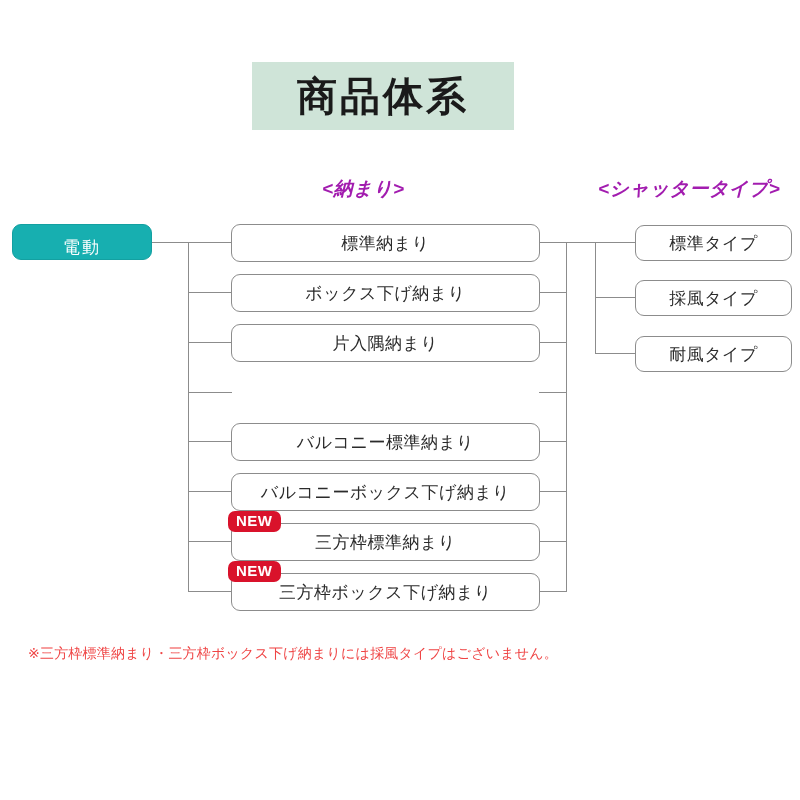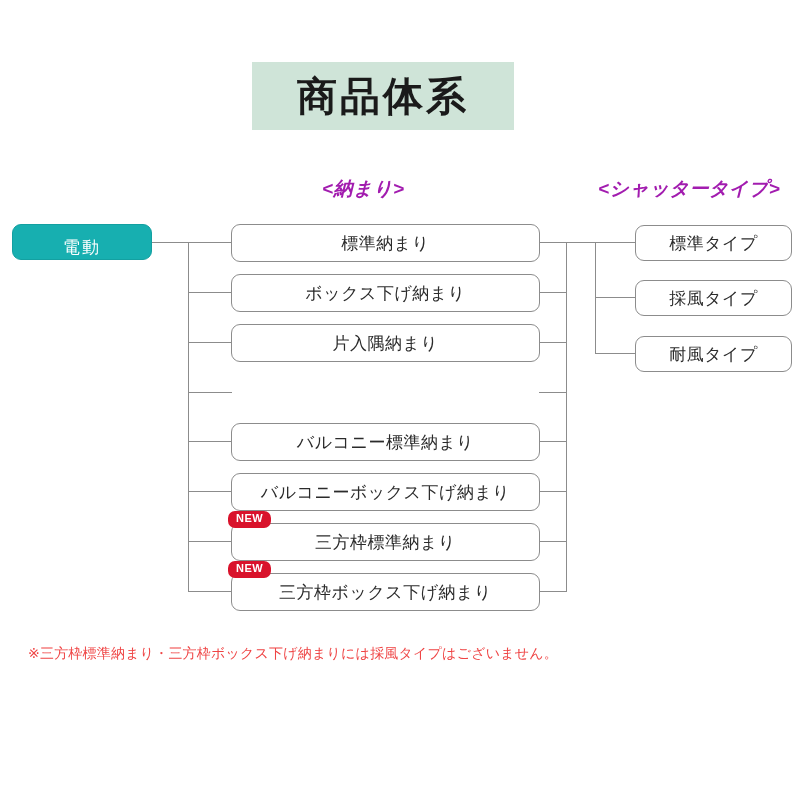--- a/index.html
+++ b/index.html
@@ -106,21 +106,21 @@
     justify-content: center;
   }
 
   
   .new-badge {
     position: absolute;
     left: -4px;
     top: -13px;
     background: #d9122b;
     color: #ffffff;
-    font-size: 11px;
+    font-size: 15px;
     font-weight: bold;
     letter-spacing: 0.5px;
     padding: 2px 8px 3px 8px;
     border-radius: 7px;
     line-height: 1.05;
   }
 
   
   .line {
     position: absolute;

